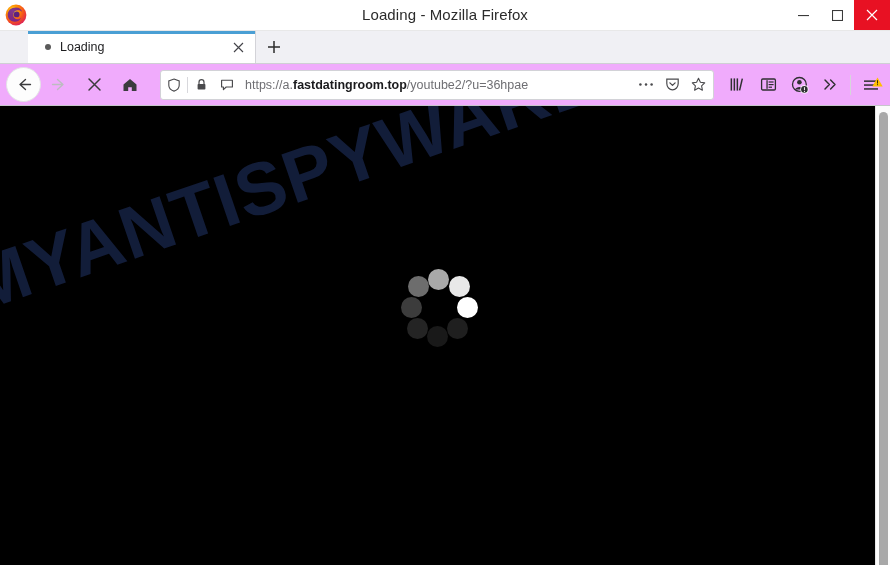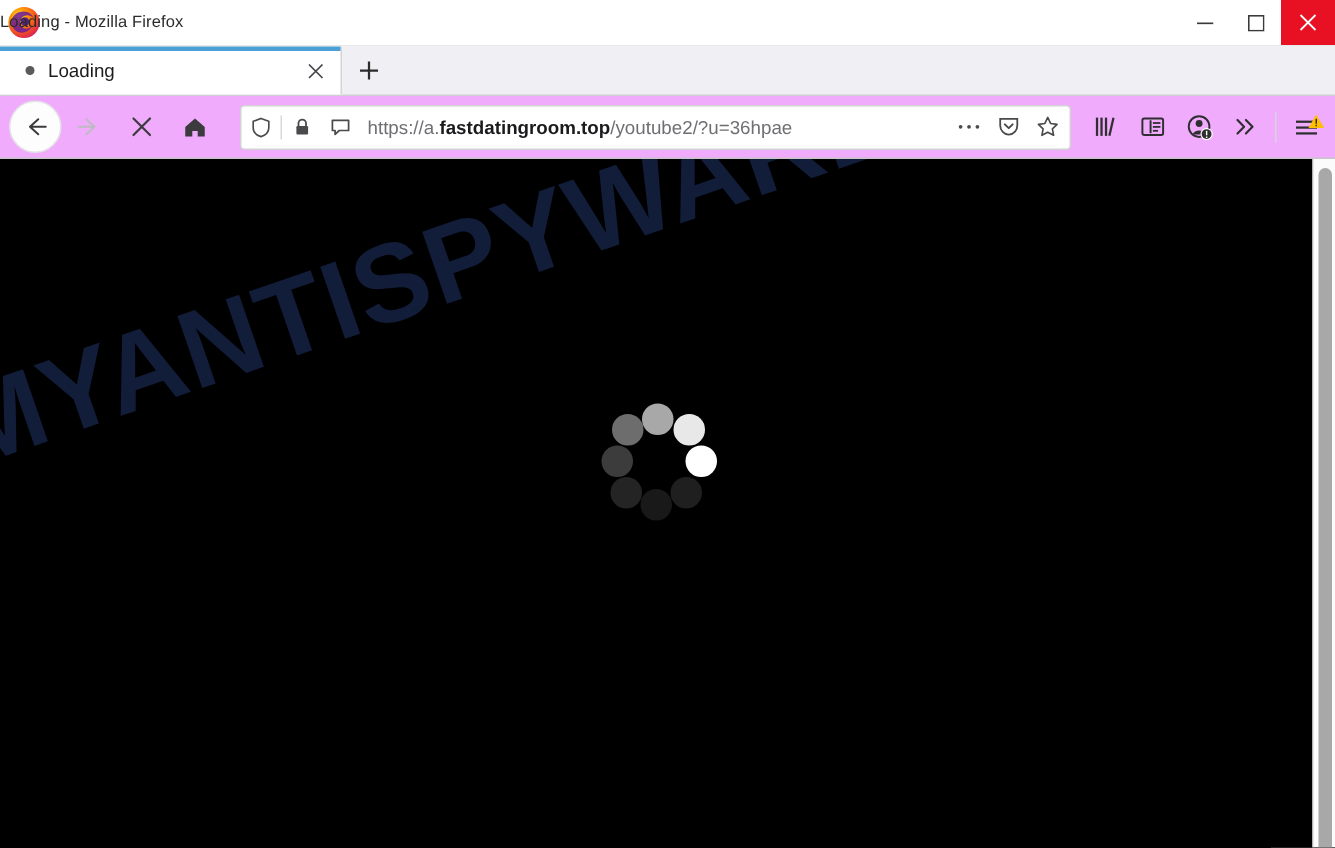--- a/index.html
+++ b/index.html
@@ -12,37 +12,38 @@
   .window{position:relative;width:890px;height:565px;overflow:hidden;background:#fff;}
 
   
   .titlebar{
     position:relative;height:30px;background:#ffffff;
     border-bottom:1px solid #e8e8e8;
     display:flex;align-items:center;
   }
   .ff-logo{position:absolute;left:4px;top:3px;width:24px;height:24px;}
   .title-text{
-    position:absolute;left:0;right:0;
-    font-size:11px;color:#2b2b2b;line-height:30px;
+    position:absolute;left:0;right:0;text-align:center;
+    font-size:15px;color:#2b2b2b;line-height:30px;
     letter-spacing:.1px;
   }
   .winbtns{position:absolute;right:0;top:0;height:30px;display:flex;}
   .winbtn{
     width:34px;height:30px;display:flex;align-items:center;justify-content:center;
     color:#3a3a3a;
   }
   .winbtn.close{width:36px;background:#e81123;color:#fff;}
   .winbtn svg{display:block;}
 
   
   .tabstrip{
     position:relative;height:32px;background:#f0f0f4;
     display:flex;align-items:center;
     border-bottom:1px solid #cfcfd4;
+    padding-left:28px;
   }
   .tab{
     position:relative;margin-left:0;width:228px;height:32px;
     background:#ffffff;
     display:flex;align-items:center;
     box-sizing:border-box;
     border-right:1px solid #d3d3d8;
   }
   .tab:before{
     content:"";position:absolute;left:0;right:0;top:0;height:3px;

